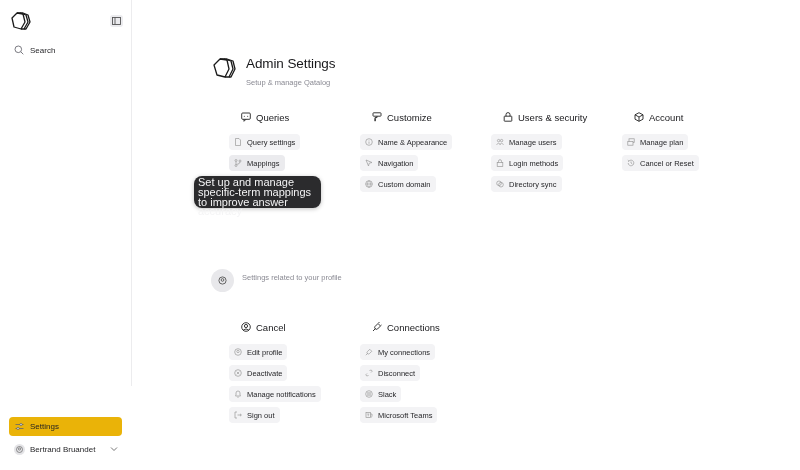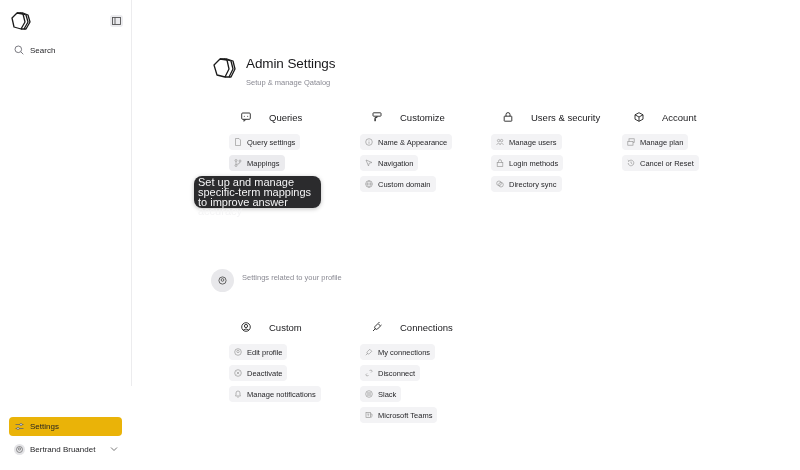--- a/index.html
+++ b/index.html
@@ -19,21 +19,21 @@
   .user-avatar { width: 11px; height: 11px; border-radius: 50%; background: #e4e4e7; display: flex; align-items: center; justify-content: center; }
   .user-avatar svg { width: 7px; height: 7px; }
   .user-chevron { position: absolute; right: 4px; top: 5px; width: 8px; height: 8px; }
 
   .section-head { position: absolute; display: flex; align-items: flex-start; }
   .section-icon { width: 26px; height: 26px; display: flex; align-items: center; justify-content: center; }
   .section-title { font-size: 13.5px; color: #18181b; font-weight: 500; letter-spacing: -0.1px; }
   .section-sub { font-size: 7.5px; color: #8a8a93; margin-top: 7px; }
 
   .group { position: absolute; width: 125px; }
-  .group-title { display: flex; align-items: center; gap: 18px; font-size: 9.5px; color: #18181b; height: 12px; margin-bottom: 9px; padding-left: 12px; }
+  .group-title { display: flex; align-items: center; gap: 5px; font-size: 9.5px; color: #18181b; height: 12px; margin-bottom: 9px; padding-left: 12px; }
   .group-title svg { width: 10px; height: 10px; }
   .pill { display: inline-flex; align-items: center; gap: 5px; height: 16px; padding: 0 5px; background: #f3f3f5; border-radius: 4px; font-size: 7.5px; color: #27272a; margin-bottom: 5px; white-space: nowrap; }
   .pill-row { display: block; height: 21px; }
   .pill svg { width: 8px; height: 8px; }
 
   .tooltip { position: absolute; left: 194px; top: 176px; width: 127px; height: 32px; background: #2b2b2d; color: #f4f4f5; border-radius: 8px; font-size: 11px; line-height: 9.8px; padding: 2px 4px; box-shadow: 0 1px 4px rgba(0,0,0,0.25); }
 </style>
 </head>
 <body>
 
@@ -231,21 +231,21 @@
   </div>
 </div>
 
 <div class="group" style="left:229px; top:321px;">
   <div class="group-title">
     <svg viewBox="0 0 10 10">
         <circle cx="5" cy="5" r="4.3" fill="none" stroke="#222" stroke-width="0.9"></circle>
         <circle cx="5" cy="4" r="1.6" fill="none" stroke="#222" stroke-width="0.9"></circle>
         <path d="M2.2 8.2 Q5 5.6 7.8 8.2" fill="none" stroke="#222" stroke-width="0.9"></path>
       </svg>
-    <span>Custom</span>
+    <span>Cancel</span>
   </div>
   <div class="pill-row"><span class="pill">
         <svg viewBox="0 0 8 8">
           <circle cx="4" cy="4" r="3.3" fill="none" stroke="#999" stroke-width="0.7"></circle>
           <circle cx="4" cy="3.5" r="1.2" fill="none" stroke="#999" stroke-width="0.7"></circle>
         </svg>
         <span>Edit profile</span>
       </span></div>
   <div class="pill-row"><span class="pill">
         <svg viewBox="0 0 8 8">
@@ -253,20 +253,27 @@
           <path d="M2.7 2.7 L5.3 5.3 M5.3 2.7 L2.7 5.3" stroke="#999" stroke-width="0.7"></path>
         </svg>
         <span>Deactivate</span>
       </span></div>
   <div class="pill-row"><span class="pill">
         <svg viewBox="0 0 8 8">
           <path d="M1.5 6 H6.5 L6 5 V3 A2 2 0 0 0 2 3 V5 Z" fill="none" stroke="#999" stroke-width="0.7"></path>
           <line x1="3.3" y1="7.2" x2="4.7" y2="7.2" stroke="#999" stroke-width="0.7"></line>
         </svg>
         <span>Manage notifications</span>
+      </span></div>
+  <div class="pill-row"><span class="pill">
+        <svg viewBox="0 0 8 8">
+          <path d="M3 1 H1 V7 H3" fill="none" stroke="#999" stroke-width="0.7"></path>
+          <path d="M3.5 4 H7.3 M6 2.8 L7.3 4 L6 5.2" fill="none" stroke="#999" stroke-width="0.7"></path>
+        </svg>
+        <span>Sign out</span>
       </span></div>
 </div>
 
 <div class="group" style="left:360px; top:321px;">
   <div class="group-title">
     <svg viewBox="0 0 10 10">
         <path d="M6 1.5 L8.5 4 L5.5 7 A1.8 1.8 0 0 1 3 4.5 Z" fill="none" stroke="#222" stroke-width="0.9"></path>
         <path d="M3.5 6.5 L1 9 M6.5 1 L7.5 0 M9 3.5 L10 2.5" fill="none" stroke="#222" stroke-width="0.9"></path>
       </svg>
     <span>Connections</span>

